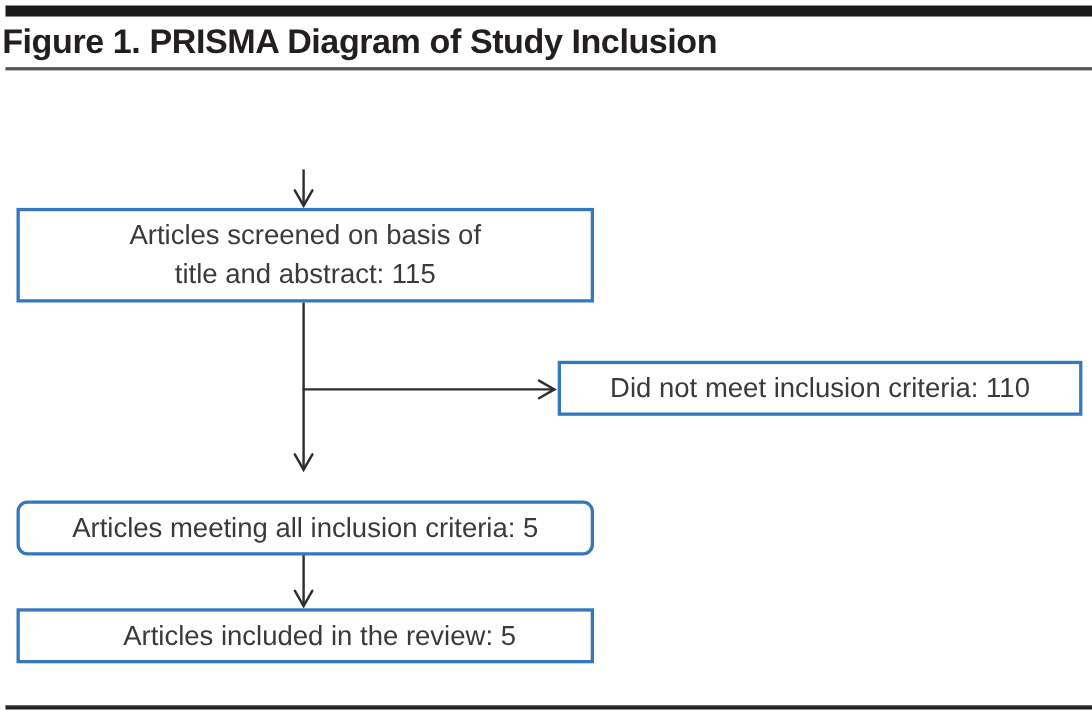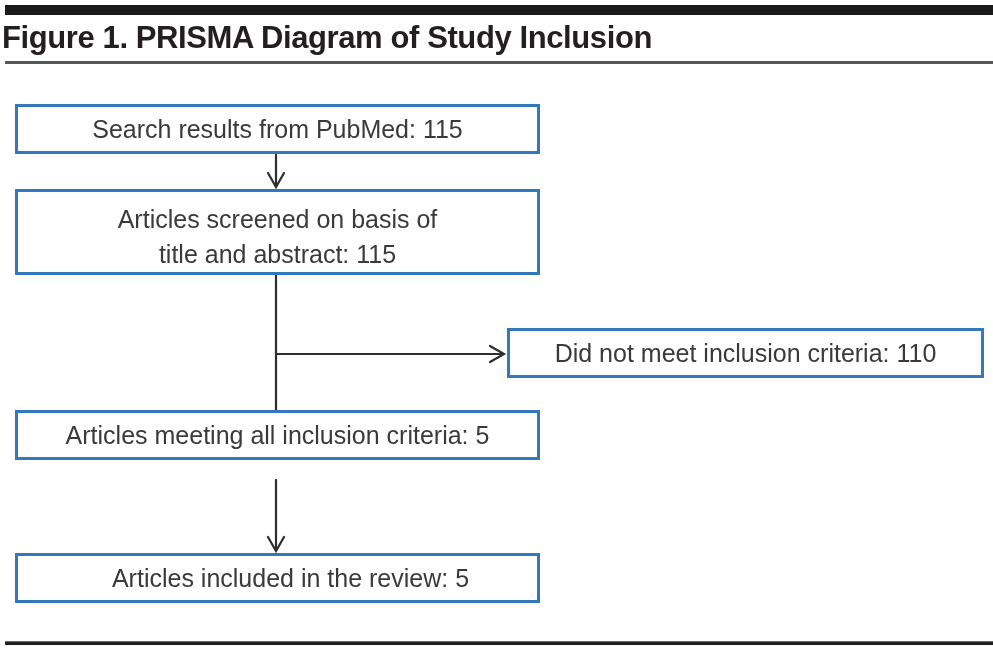--- a/index.html
+++ b/index.html
@@ -55,23 +55,23 @@
     display: flex;
     flex-direction: column;
     align-items: center;
     justify-content: center;
     text-align: center;
     font-size: 25px;
     line-height: 35px;
     color: #3a3a3a;
   }
   #box-search   { left: 15px;  top: 104px; width: 525px; height: 50px; }
-  #box-screened { left: 15px;  top: 189px; width: 525px; height: 86px; justify-content: flex-end; }
+  #box-screened { left: 15px;  top: 189px; width: 525px; height: 86px; }
   #box-excluded { left: 507px; top: 328px; width: 477px; height: 50px; text-align: center; }
-  #box-meeting  { left: 15px;  top: 410px; width: 525px; height: 50px; }
+  #box-meeting  { left: 15px;  top: 455px; width: 525px; height: 50px; border-radius: 10px; }
   #box-included { left: 15px;  top: 553px; width: 525px; height: 50px; padding-left: 26px; }
   .bottom-rule {
     position: absolute;
     left: 5px;
     right: 0;
     top: 641px;
     height: 4px;
     background: #202020;
     border-top: 1px solid #6a6a6a;
     box-sizing: border-box;
@@ -93,23 +93,20 @@
       <marker id="vhead" markerUnits="userSpaceOnUse" markerWidth="24" markerHeight="24" refX="18" refY="11" orient="auto">
         <path d="M4,3 L18,11 L4,19" fill="none" stroke="#2e2e2e" stroke-width="2.2" stroke-linecap="round"></path>
       </marker>
     </defs>
     <line x1="276" y1="154" x2="276" y2="187" stroke="#2e2e2e" stroke-width="2.2" marker-end="url(#vhead)"></line>
     <line x1="276" y1="274" x2="276" y2="427" stroke="#2e2e2e" stroke-width="2.2" marker-end="url(#vhead)"></line>
     <line x1="275" y1="354" x2="504" y2="354" stroke="#2e2e2e" stroke-width="2.2" marker-end="url(#vhead)"></line>
     <line x1="276" y1="479" x2="276" y2="551" stroke="#2e2e2e" stroke-width="2.2" marker-end="url(#vhead)"></line>
   </svg>
 
-  <div class="box" id="box-search">
-    <span>Search results from PubMed: 115</span>
-  </div>
 
   <div class="box" id="box-screened">
     <span>Articles screened on basis of</span>
     <span>title and abstract: 115</span>
   </div>
 
   <div class="box" id="box-excluded">
     <span>Did not meet inclusion criteria: 110</span>
   </div>
 

